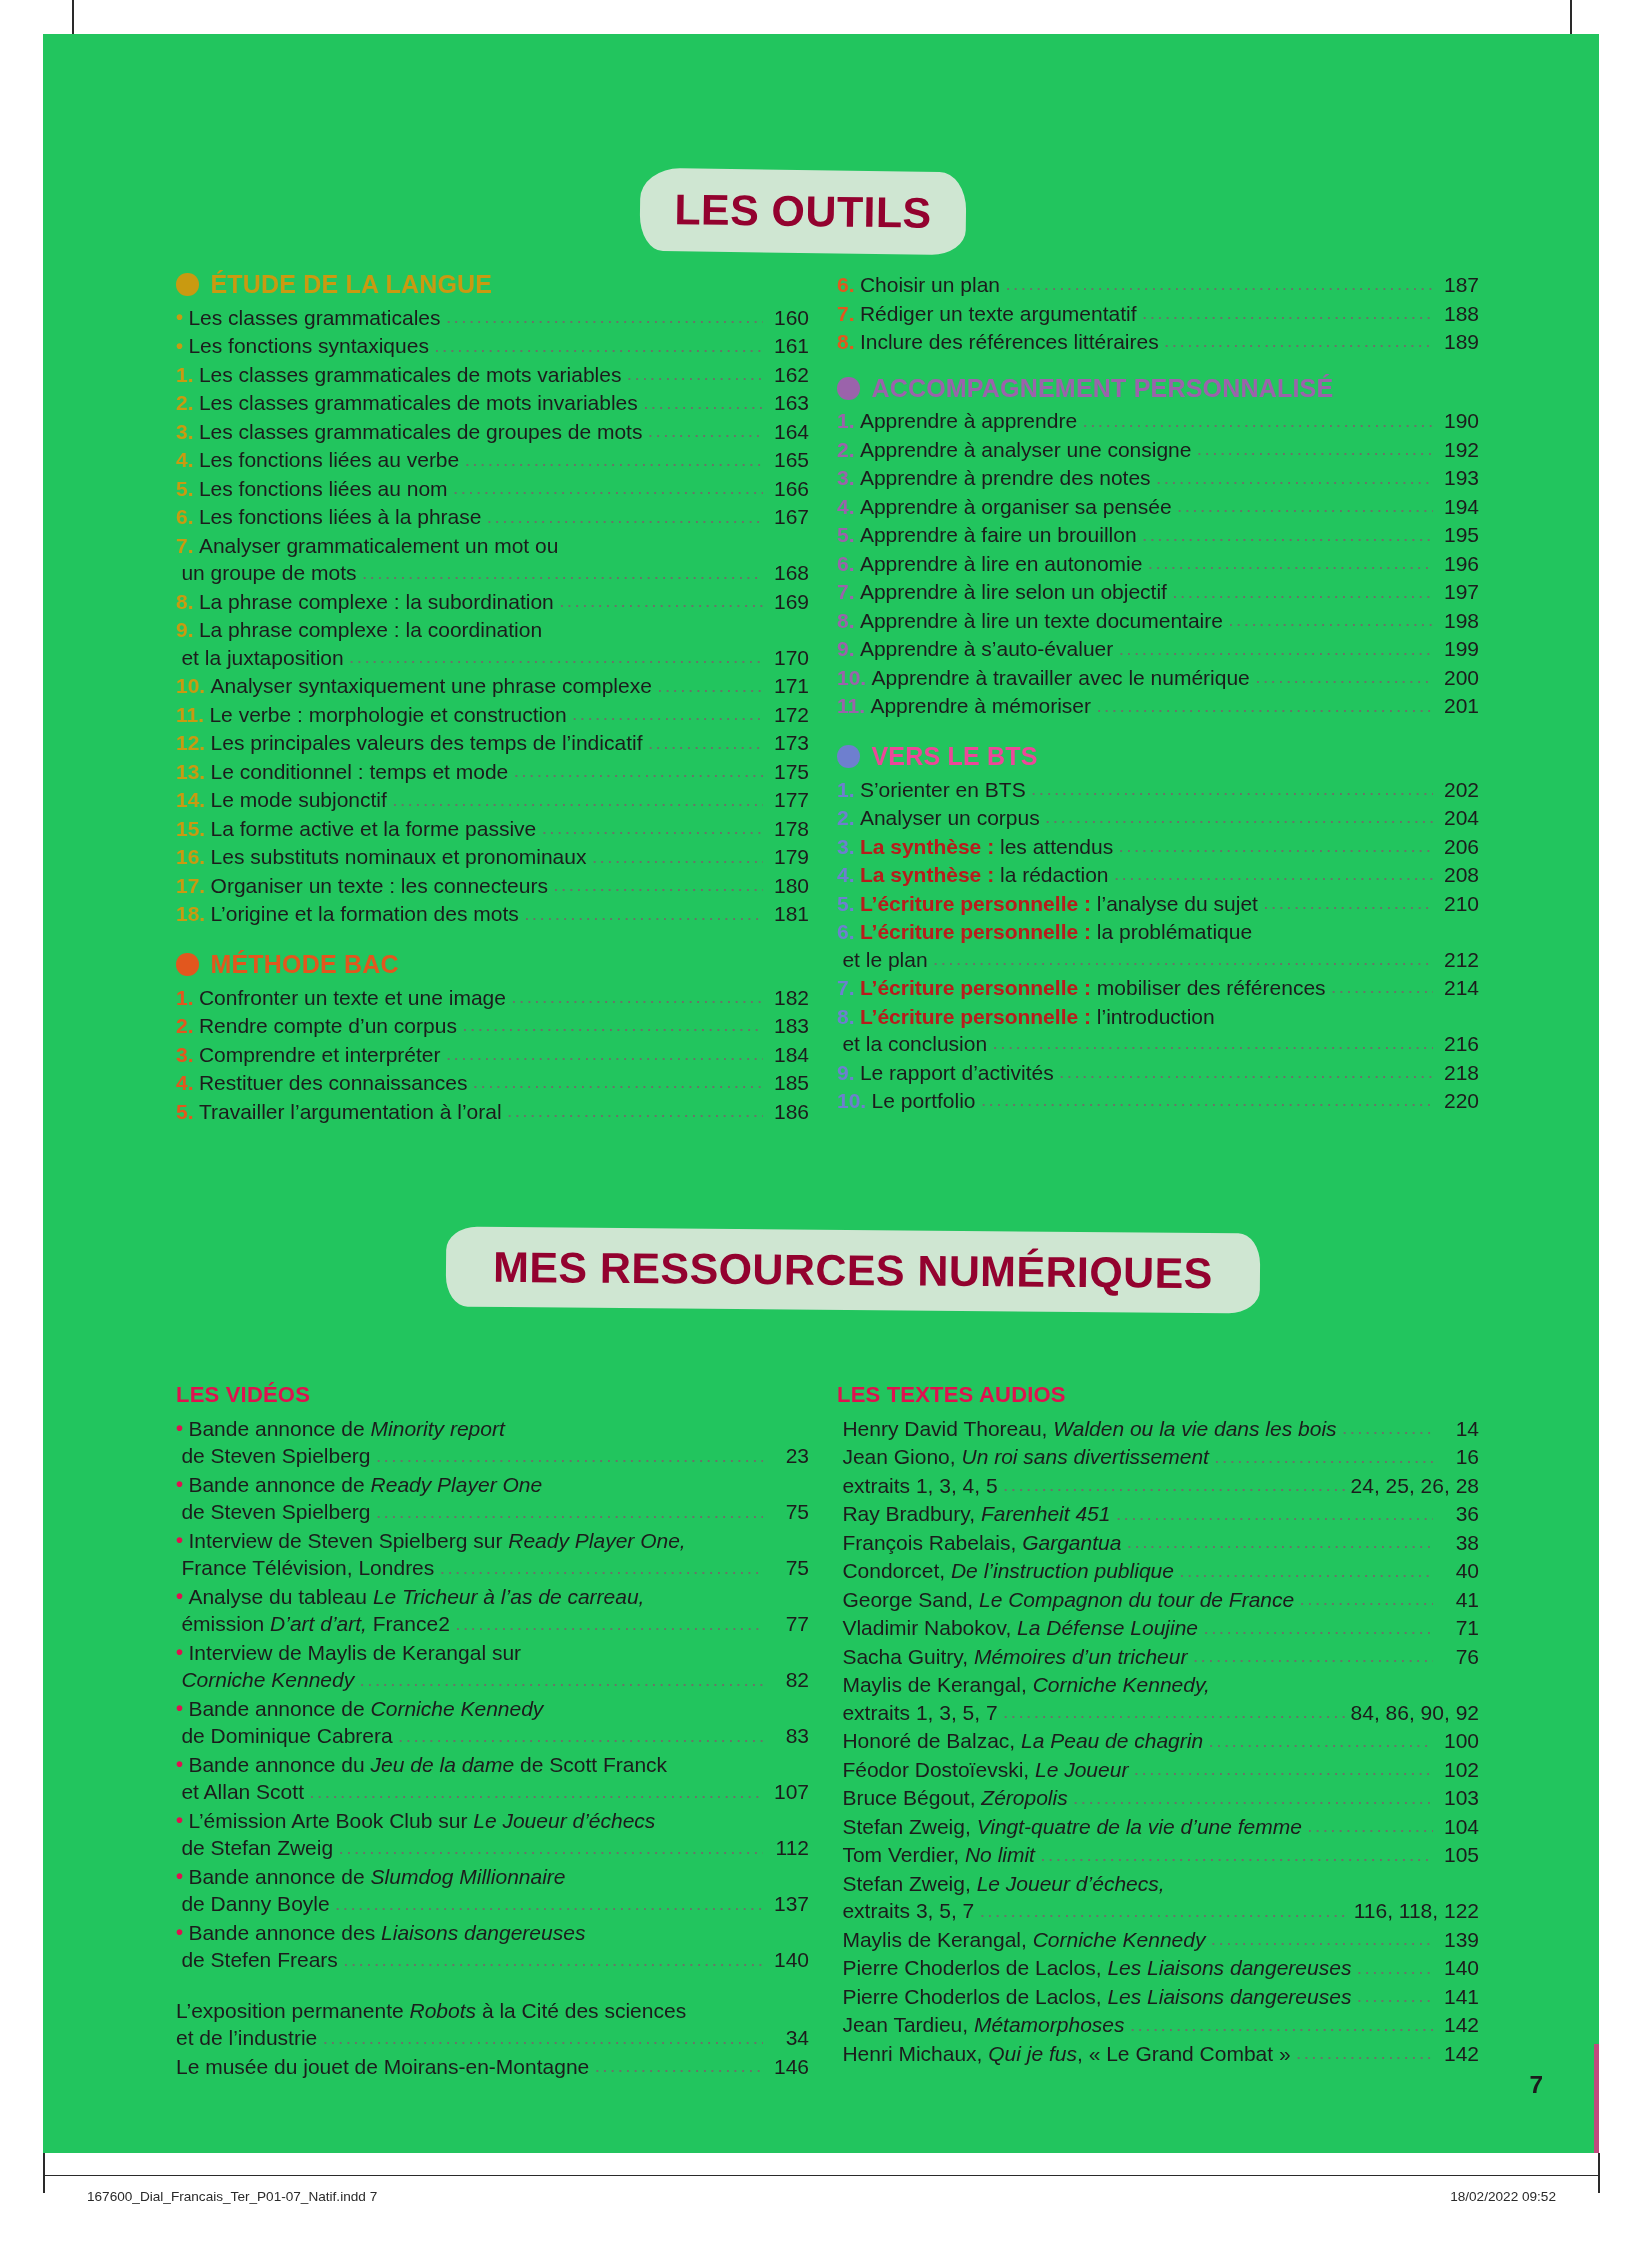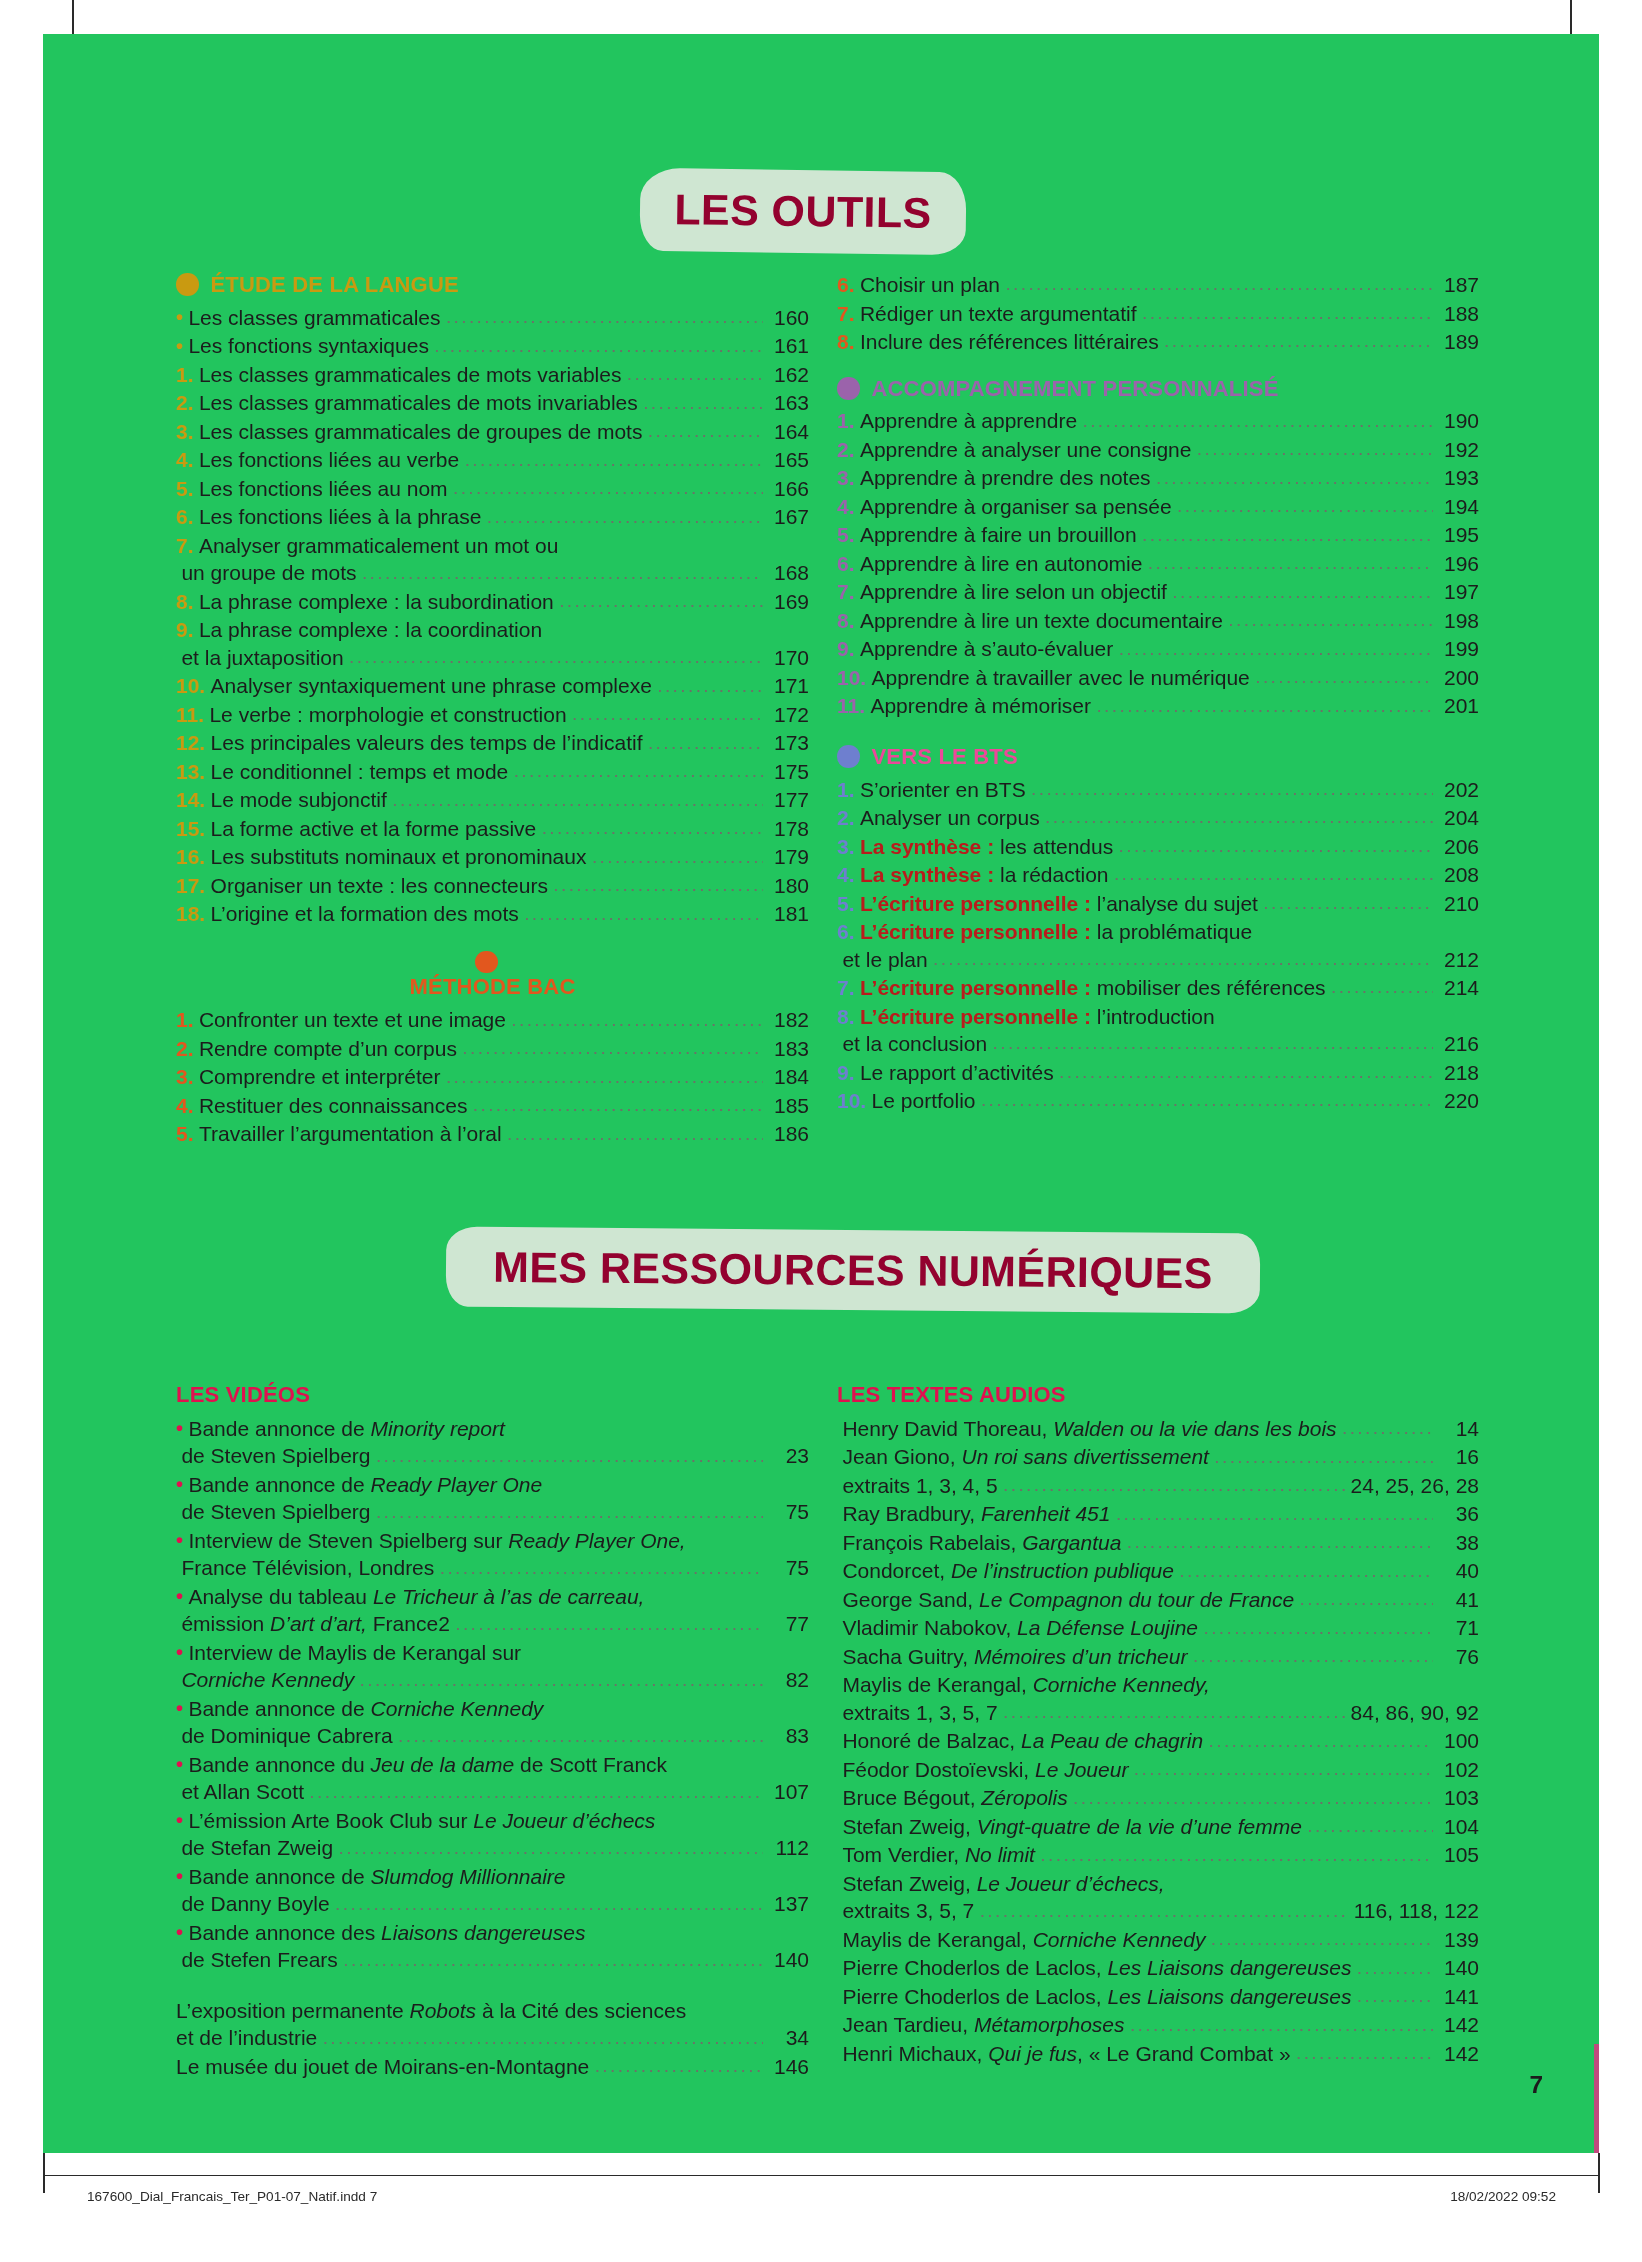--- a/index.html
+++ b/index.html
@@ -88,35 +88,35 @@
   .col-right-top { left: 837px; top: 271px;  width: 642px; }
 
   .col-left-bot  { left: 176px; top: 1339px; width: 633px; }
   .col-right-bot { left: 837px; top: 1339px; width: 642px; }
 
   
   .sec-head {
     display: flex;
     align-items: center;
     font-weight: bold;
-    font-size: 22px;
+    font-size: 25px;
     letter-spacing: 0.2px;
     margin-bottom: 5.4px;
     text-align: right;
   }
   .sec-head .dot {
     width: 22.6px; height: 22.6px;
     border-radius: 50%;
     margin-right: 11.8px;
     flex: 0 0 auto;
     display: inline-block;
   }
   .sec-head.gold   { color: #c99a11; }
   .sec-head.gold   .dot { background: #c99a11; }
-  .sec-head.orange { color: #e2571e; flex-direction: column; }
+  .sec-head.orange { color: #e2571e; }
   .sec-head.orange .dot { background: #e2571e; }
   .sec-head.purple { color: #9b63ab; }
   .sec-head.purple .dot { background: #9b63ab; }
   .sec-head.blue   { color: #ec4899; }
   .sec-head.blue   .dot { background: #6e7fcf; }
 
   .sec-block { margin-bottom: 22px; }
   .sec-block.tight { margin-bottom: 18px; }
 
   

